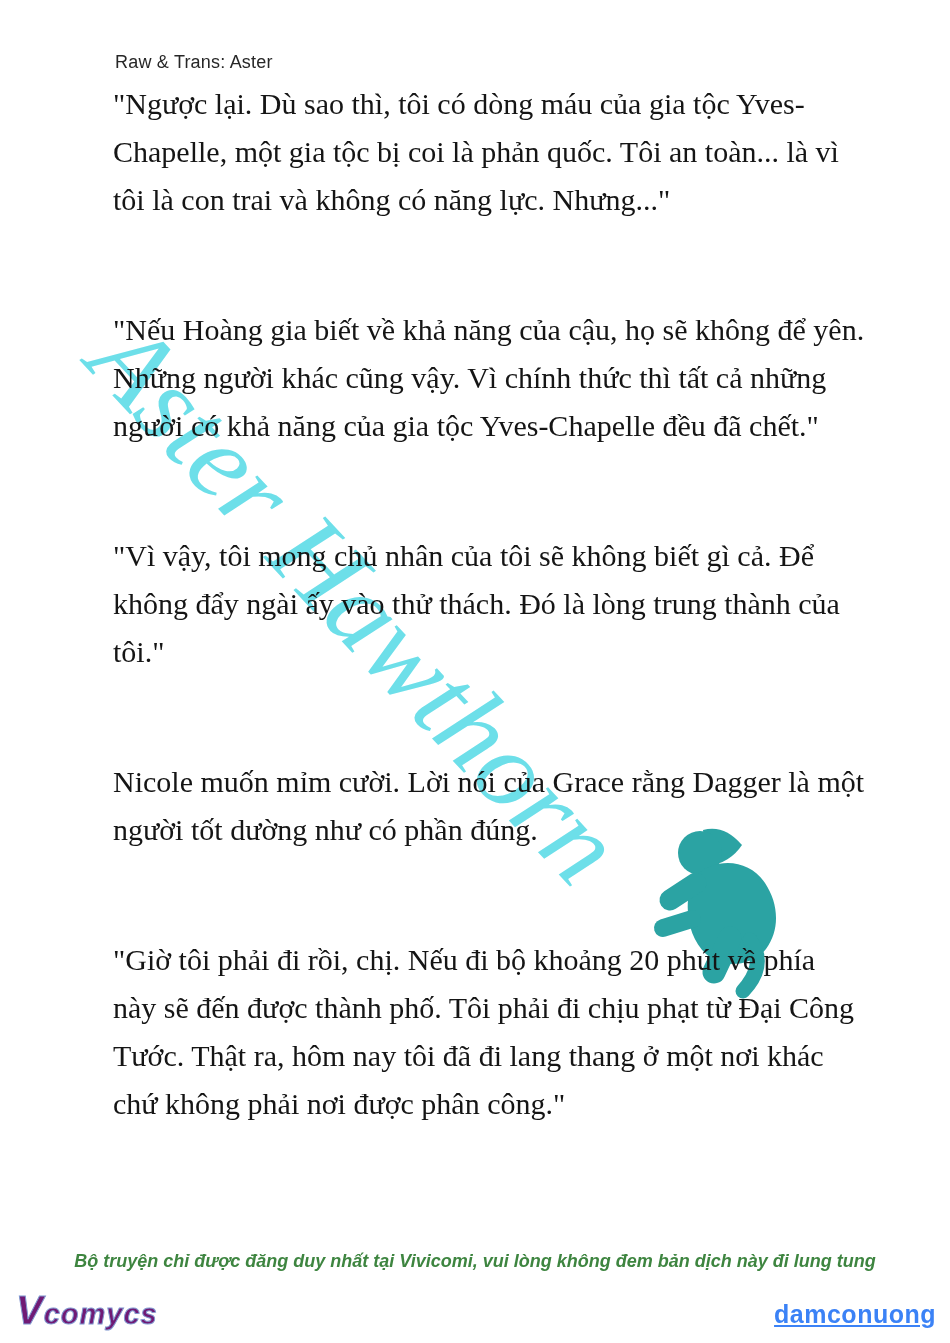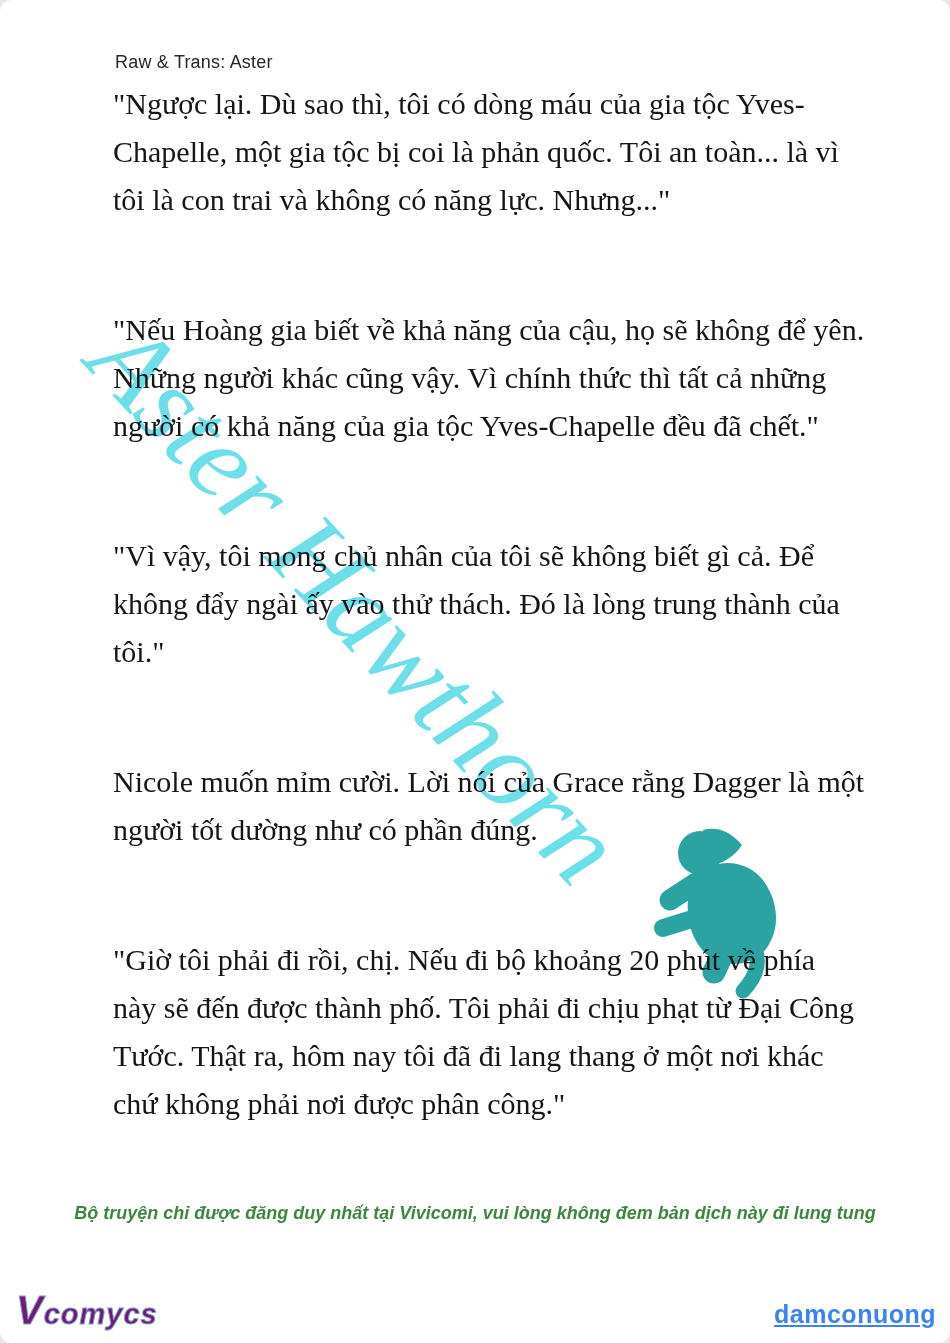--- a/index.html
+++ b/index.html
@@ -2,21 +2,20 @@
 <html><head>
 <meta charset="utf-8">
 <style>
   html,body{margin:0;padding:0;background:#e8e8e8;}
   .page{
     position:relative;
     width:950px;height:1343px;
     background:#ffffff;
     overflow:hidden;
     font-family:"Liberation Serif", serif;
-    border-radius:12px;
   }
   
   .credit{
     position:absolute;left:115px;top:52px;
     font-family:"Liberation Sans", sans-serif;
     font-size:18px;color:#272727;letter-spacing:0.2px;
   }
   
   .watermark{
     position:absolute;left:158px;top:295px;
@@ -50,21 +49,21 @@
   }
   
   .notice{
     position:absolute;left:0;top:1199px;width:950px;
     text-align:center;
     font-family:"Liberation Sans", sans-serif;
     font-weight:bold;font-style:italic;
     color:#3e8540;
     z-index:2;
   }
-  .notice-l1{font-size:18px;line-height:28px;}
+  .notice-l1{font-size:18px;line-height:28px;margin-top:48px;}
   .notice-l2{font-size:17px;line-height:27px;}
   .notice-l3{font-size:17px;line-height:27px;}
   
   .logo-left{
     position:absolute;left:16px;top:1290px;
     font-family:"Liberation Sans", sans-serif;
     font-style:italic;font-weight:bold;
     font-size:29px;line-height:40px;
     color:#701a75;
     -webkit-text-stroke:1px #8097cf;

